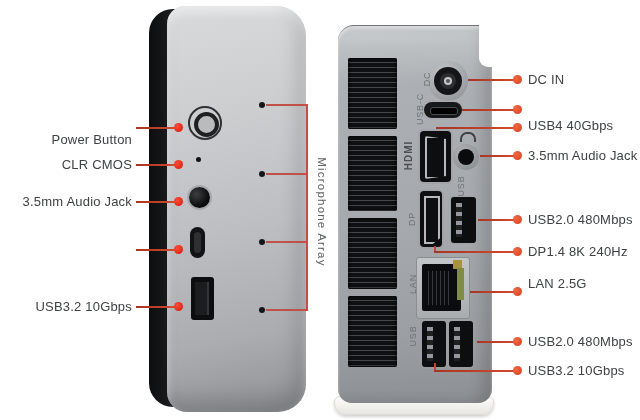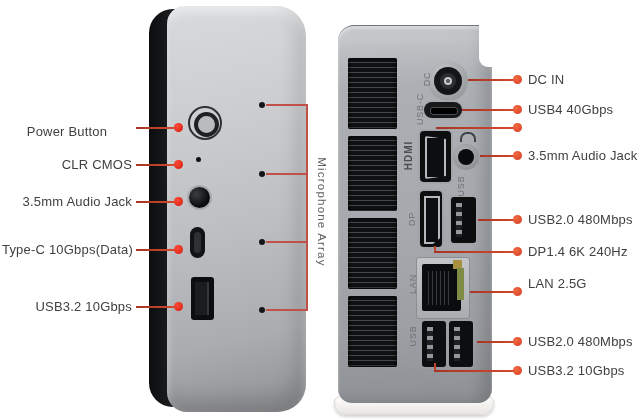--- a/index.html
+++ b/index.html
@@ -165,43 +165,42 @@
     </div>
 
   <div class="plabel" style="left:407px;top:74px;">DC</div>
   <div class="plabel" style="left:400px;top:104px;">USB-C</div>
   <div class="plabel plabel-hdmi" style="left:388px;top:150px;">HDMI</div>
   <div class="plabel" style="left:441px;top:181px;">USB</div>
   <div class="plabel" style="left:392px;top:214px;">DP</div>
   <div class="plabel" style="left:393px;top:279px;">LAN</div>
   <div class="plabel" style="left:393px;top:331px;">USB</div>
 
-  <div class="lbl lbl-left" style="top:124px;text-align:center;">Power Button</div>
+  <div class="lbl lbl-left" style="top:132px;">Power Button</div>
   <div class="lbl lbl-left" style="top:157px;text-align:right;">CLR CMOS</div>
   <div class="lbl lbl-left" style="top:194px;">3.5mm Audio Jack</div>
-  <div class="lbl lbl-left" style="top:242px;">Type-C 10Gbps(Data)</div>
   <div class="lbl lbl-left" style="top:299px;">USB3.2 10Gbps</div>
 
   <div class="line" style="left:136px;top:127px;width:38px;"></div>
   <div class="line" style="left:136px;top:164px;width:38px;"></div>
   <div class="line" style="left:136px;top:201px;width:38px;"></div>
   <div class="line" style="left:136px;top:249px;width:38px;"></div>
   <div class="line" style="left:136px;top:306px;width:38px;"></div>
 
   <div class="dot dot-l" style="left:174px;top:123px;"></div>
   <div class="dot dot-l" style="left:174px;top:160px;"></div>
   <div class="dot dot-l" style="left:174px;top:197px;"></div>
   <div class="dot dot-l" style="left:174px;top:245px;"></div>
   <div class="dot dot-l" style="left:174px;top:302px;"></div>
 
   <div class="lbl lbl-right" style="top:72px;">DC IN</div>
-  <div class="lbl lbl-right" style="top:102px;">USB4 40Gbps</div>
+  <div class="lbl lbl-right" style="top:118px;">USB4 40Gbps</div>
   <div class="lbl lbl-right" style="top:148px;">3.5mm Audio Jack</div>
   <div class="lbl lbl-right" style="top:212px;">USB2.0 480Mbps</div>
-  <div class="lbl lbl-right" style="top:244px;">DP1.4 6K 240Hz</div>
+  <div class="lbl lbl-right" style="top:244px;">DP1.4 8K 240Hz</div>
   <div class="lbl lbl-right" style="top:276px;">LAN 2.5G</div>
   <div class="lbl lbl-right" style="top:334px;">USB2.0 480Mbps</div>
   <div class="lbl lbl-right" style="top:363px;">USB3.2 10Gbps</div>
 
   <div class="line" style="left:468px;top:79px;width:46px;"></div>
   <div class="line" style="left:462px;top:109px;width:52px;"></div>
   <div class="line" style="left:436px;top:127px;width:78px;"></div>
   <div class="line" style="left:480px;top:155px;width:34px;"></div>
   <div class="line" style="left:478px;top:219px;width:36px;"></div>
   <div class="vtick" style="left:434px;top:246px;height:6px;"></div>

